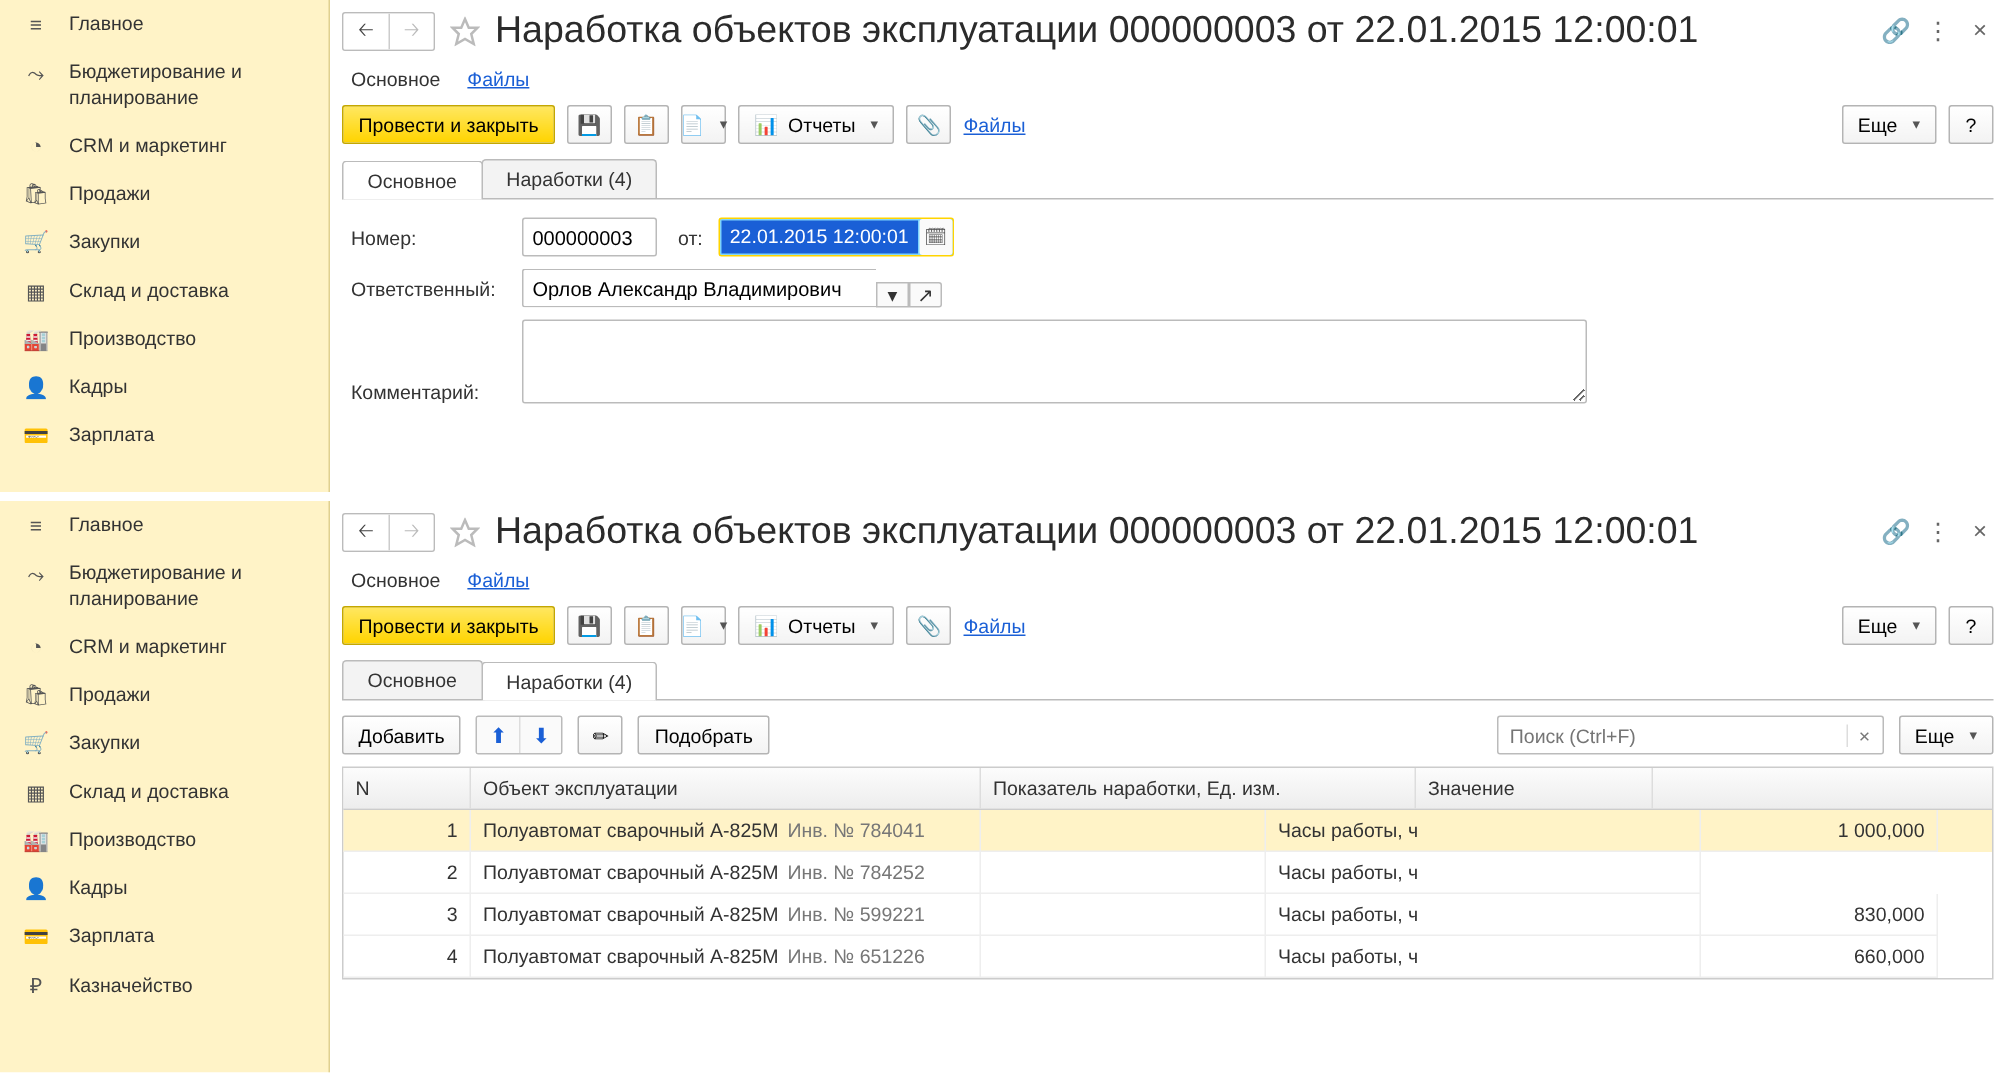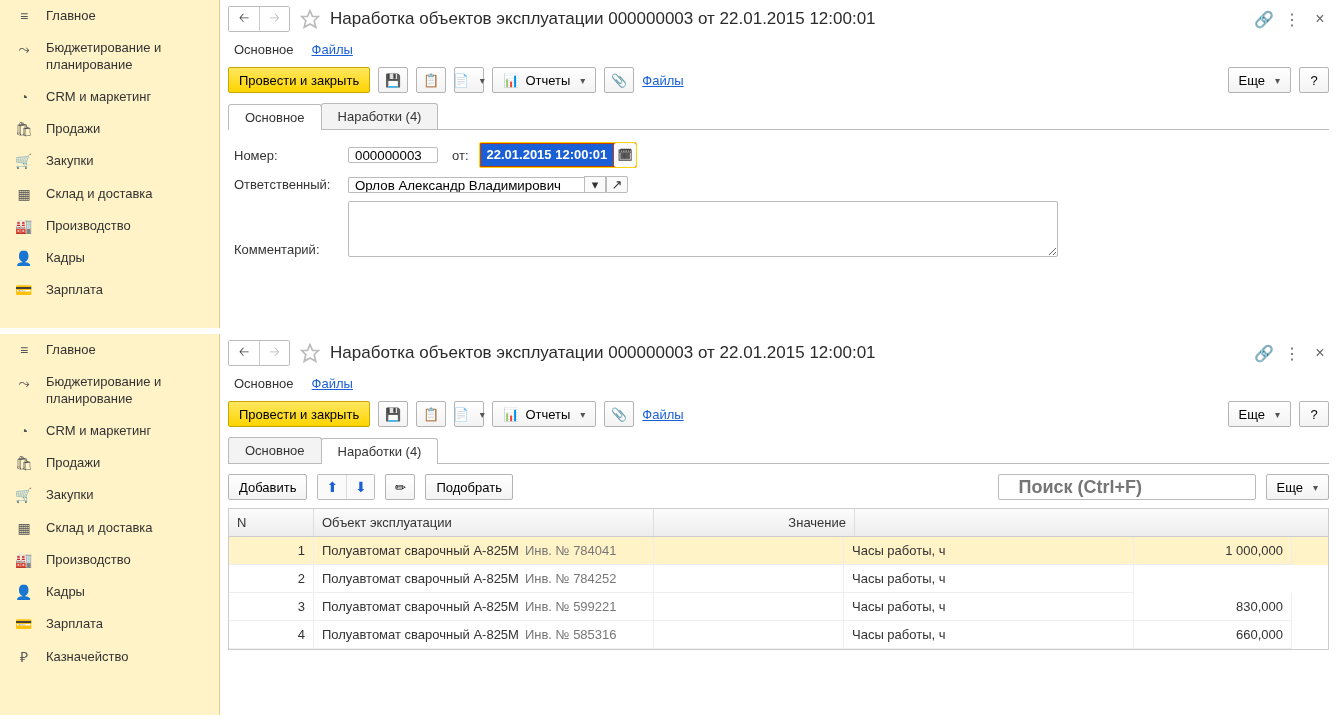--- a/index.html
+++ b/index.html
@@ -18,21 +18,21 @@
 .sidebar-item-multiline .ico { margin-top: 1px; }
 
 
 .main { flex: 1; display: flex; flex-direction: column; padding: 6px 12px 0 8px; min-width: 0; }
 .titlebar { display: flex; align-items: center; gap: 8px; margin-bottom: 6px; }
 .nav-btn-group { display: flex; border: 1px solid #bbb; border-radius: 2px; height: 26px; overflow: hidden; }
 .nav-btn { width: 30px; display: flex; align-items: center; justify-content: center; background: #fff; cursor: pointer; color: #444; }
 .nav-btn + .nav-btn { border-left: 1px solid #ccc; }
 .nav-btn.disabled, .nav-btn.disabled svg { color: #bbb; }
 .star-btn { width: 24px; height: 24px; display: flex; align-items: center; justify-content: center; color: #bbb; cursor: pointer; }
-.title-text { font-size: 17px; color: #2b2b2b; font-weight: normal; flex: 1; }
+.title-text { font-size: 25px; color: #2b2b2b; font-weight: normal; flex: 1; }
 .title-right { display: flex; align-items: center; gap: 10px; color: #666; }
 .title-right .tico { width: 18px; height: 18px; display: flex; align-items: center; justify-content: center; cursor: pointer; font-size: 16px; }
 
 .subnav { display: flex; gap: 18px; padding: 4px 6px 10px; }
 .subnav-item { color: #333; cursor: pointer; }
 .subnav-item.link { color: #1a5fd6; text-decoration: underline; }
 
 
 .toolbar { display: flex; align-items: center; gap: 8px; margin-bottom: 10px; }
 .btn { height: 26px; display: inline-flex; align-items: center; justify-content: center; border: 1px solid #b4b4b4; background: linear-gradient(#fff,#f3f3f3); border-radius: 2px; padding: 0 10px; cursor: pointer; font-size: 13px; gap: 6px; }
@@ -44,55 +44,55 @@
 
 
 .tabs { display: flex; border-bottom: 1px solid #bbb; margin-bottom: 10px; }
 .tab { padding: 5px 16px; border: 1px solid #bbb; border-bottom: none; background: #f3f3f3; cursor: pointer; border-radius: 3px 3px 0 0; margin-right: -1px; }
 .tab.active { background: #fff; position: relative; top: 1px; }
 
 
 .form { padding: 2px 6px; }
 .form-row { display: flex; align-items: center; margin-bottom: 8px; gap: 6px; }
 .form-label { width: 108px; color: #333; }
-.input-text { height: 16px; border: 1px solid #bbb; padding: 0 6px; border-radius: 2px; background: #fff; }
-.sel-highlight { background: #c2410c; font-weight: bold; }
+.input-text { height: 26px; border: 1px solid #bbb; padding: 0 6px; border-radius: 2px; background: #fff; }
+.sel-highlight { background: #7dd3fc; }
 .sel-highlight .sel-inner { display: inline-block; height: 22px; line-height: 22px; padding: 0 6px; background: #1a5fd6; color: #fff; margin: 1px; }
 .btn-inline { width: 22px; height: 24px; border: 1px solid #bbb; border-radius: 2px; display: inline-flex; align-items: center; justify-content: center; cursor: pointer; background: #fff; font-size: 12px; color: #444; }
 .input-combo { display: flex; align-items: flex-end; }
 .input-combo input { border-radius: 2px 0 0 2px; border-right: none; }
 .input-combo .cb-btn { border: 1px solid #bbb; width: 22px; display: flex; align-items: center; justify-content: center; background: #fafafa; cursor: pointer; }
 .input-combo .cb-btn.open { border-radius: 0 2px 2px 0; }
 .textarea { width: 710px; height: 56px; border: 1px solid #bbb; border-radius: 2px; background: #fff; }
 
 
 .grid-toolbar { display: flex; align-items: center; gap: 10px; margin-bottom: 8px; }
 .grid-search { display: flex; align-items: center; border: 1px solid #bbb; border-radius: 2px; height: 26px; width: 258px; }
-.grid-search input { border: none; outline: none; flex: 1; padding: 0 20px; font-size: 18px; background: transparent; font-weight: bold; }
+.grid-search input { border: none; outline: none; flex: 1; padding: 0 8px; font-size: 13px; background: transparent; }
 .grid-search .clear { width: 24px; text-align: center; border-left: 1px solid #ddd; cursor: pointer; color: #777; }
 .move-group { display: flex; border: 1px solid #bbb; border-radius: 2px; height: 26px; overflow: hidden; }
 .move-group .mv { width: 28px; display: flex; align-items: center; justify-content: center; cursor: pointer; color: #1a5fd6; background: #fafafa; font-size: 14px; }
 .move-group .mv + .mv { border-left: 1px solid #ddd; }
 
 
 .tbl { border: 1px solid #ccc; }
 .tbl-head, .tbl-row { display: flex; }
 .tbl-head { background: linear-gradient(#fcfcfc,#ededed); border-bottom: 1px solid #ccc; }
 .tbl-head .cell { padding: 6px 8px; font-size: 13px; border-right: 1px solid #ddd; color: #333; }
 .tbl-row .cell { padding: 6px 8px; border-right: 1px solid #eee; border-bottom: 1px solid #eee; display: flex; align-items: center; }
 .col-n { width: 85px; justify-content: flex-end; text-align: right; }
 .col-obj { width: 340px; }
 .col-node { width: 190px; }
 .col-ind { width: 290px; }
 .col-val { width: 158px; justify-content: flex-end; text-align: right; }
 .tbl-row.selected { background: #fff3c7; }
 .obj-secondary { color: #777; margin-left: 6px; }
 
 .tbl-head .col-n { justify-content: flex-start; text-align: left; }
-.tbl-head .col-val { justify-content: flex-start; text-align: right; margin-left: 43px; }
+.tbl-head .col-val { justify-content: flex-start; text-align: left; }
 </style>
 </head>
 <body>
 
 <div class="app">
 
   <div class="pane pane-top">
     <div class="sidebar" id="sb1">
         <div class="sidebar-item">
           <span class="ico">≡</span>
@@ -336,20 +336,21 @@
         <button class="btn">
             <span>Еще</span>
             <span class="caret">▾</span>
           </button>
       </div>
 
       <div class="tbl">
         <div class="tbl-head">
           <div class="cell col-n">N</div>
           <div class="cell col-obj">Объект эксплуатации</div>
+          <div class="cell col-ind">Показатель наработки, Ед. изм.</div>
           <div class="cell col-val">Значение</div>
         </div>
         <div id="tbody">
             <div class="tbl-row selected">
               <div class="cell col-n">1</div>
               <div class="cell col-obj">Полуавтомат сварочный А-825М<span class="obj-secondary">Инв. № 784041</span></div>
               <div class="cell col-node"></div>
               <div class="cell col-ind">Часы работы, ч</div>
               <div class="cell col-val">1 000,000</div>
             </div>
@@ -361,21 +362,21 @@
             </div>
             <div class="tbl-row">
               <div class="cell col-n">3</div>
               <div class="cell col-obj">Полуавтомат сварочный А-825М<span class="obj-secondary">Инв. № 599221</span></div>
               <div class="cell col-node"></div>
               <div class="cell col-ind">Часы работы, ч</div>
               <div class="cell col-val">830,000</div>
             </div>
             <div class="tbl-row">
               <div class="cell col-n">4</div>
-              <div class="cell col-obj">Полуавтомат сварочный А-825М<span class="obj-secondary">Инв. № 585316</span></div>
+              <div class="cell col-obj">Полуавтомат сварочный А-825М<span class="obj-secondary">Инв. № 651226</span></div>
               <div class="cell col-node"></div>
               <div class="cell col-ind">Часы работы, ч</div>
               <div class="cell col-val">660,000</div>
             </div>
           </div>
       </div>
     </div>
   </div>
 
 </div>

